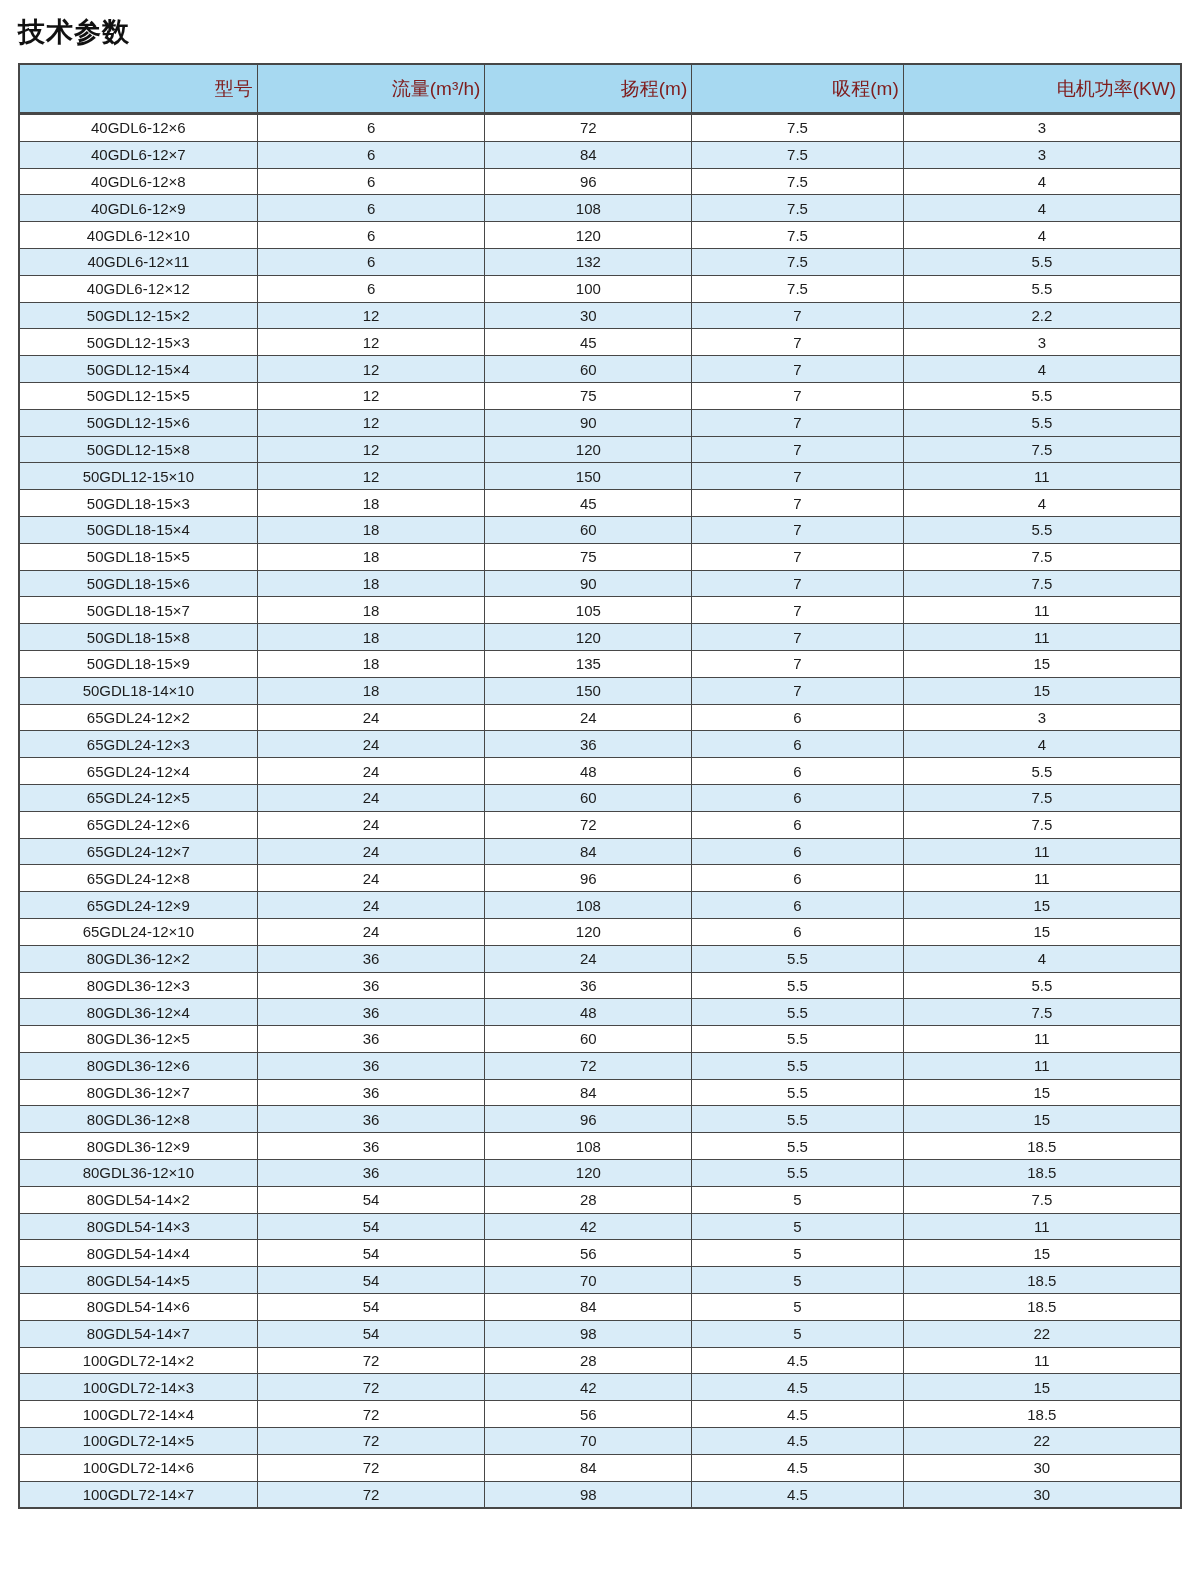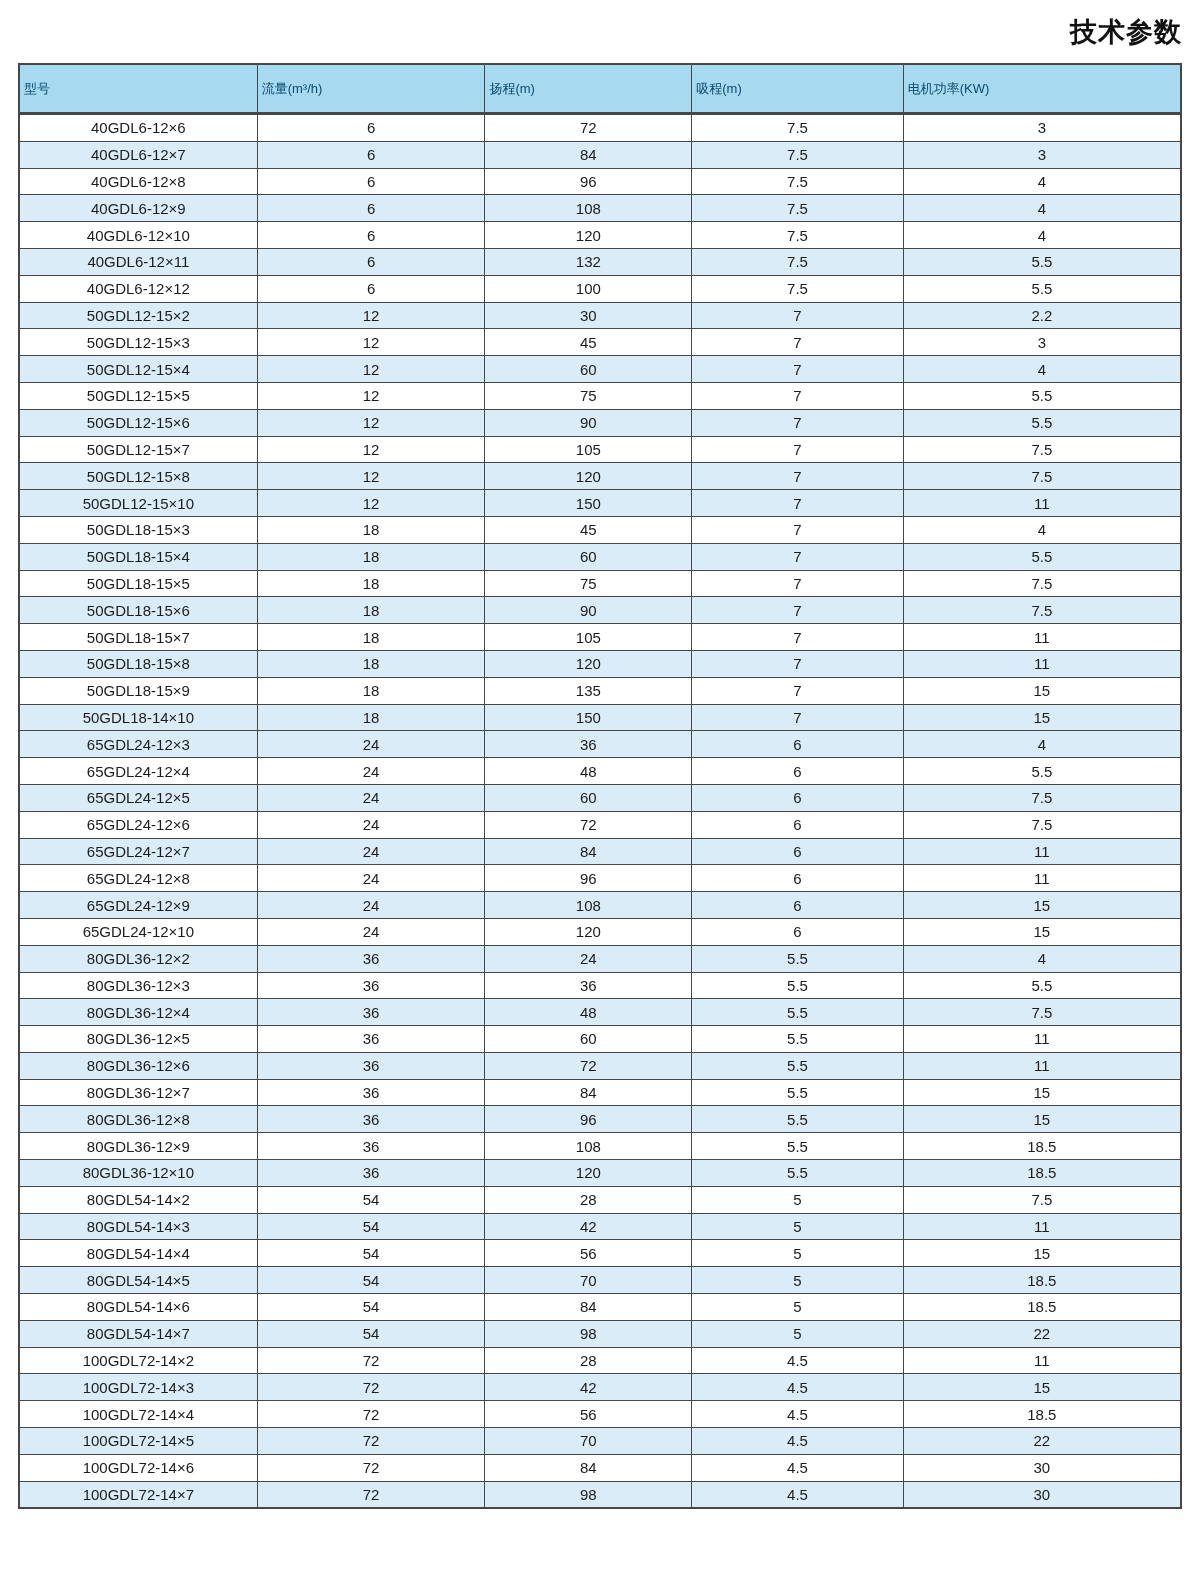--- a/index.html
+++ b/index.html
@@ -12,40 +12,39 @@
     width: 1200px;
     box-sizing: border-box;
     padding: 10px 18px 20px 18px;
   }
   .page-title {
     font-size: 27px;
     font-weight: bold;
     color: #111111;
     margin: 4px 0 13px 0;
     letter-spacing: 1px;
-    text-align: right;
   }
   table.spec-table {
     width: 100%;
     border-collapse: collapse;
     table-layout: fixed;
     border: 2px solid #474747;
   }
   table.spec-table col.c-model   { width: 20.5%; }
   table.spec-table col.c-flow    { width: 19.6%; }
   table.spec-table col.c-head    { width: 17.8%; }
   table.spec-table col.c-suction { width: 18.2%; }
   table.spec-table col.c-power   { width: 23.9%; }
   table.spec-table th {
     background: #a7d9f1;
     height: 47px;
-    font-size: 13px;
+    font-size: 19px;
     font-weight: normal;
-    color: #0c4a6e;
-    text-align: left;
+    color: #7f1d1d;
+    text-align: right;
     vertical-align: middle;
     border: 1px solid #474747;
     border-bottom: 3px solid #474747;
     padding: 0 4px;
   }
   table.spec-table td {
     height: 25.8px;
     font-size: 15px;
     color: #1c1c1c;
     text-align: center;
@@ -161,96 +160,96 @@
           <td>7</td>
           <td>5.5</td>
         </tr>
         <tr class="alt">
           <td>50GDL12-15×6</td>
           <td>12</td>
           <td>90</td>
           <td>7</td>
           <td>5.5</td>
         </tr>
-        <tr>
-          <td>50GDL12-15×7</td>
-          <td>12</td>
+        <tr class="alt">
+          <td>50GDL12-15×8</td>
+          <td>12</td>
+          <td>120</td>
+          <td>7</td>
+          <td>7.5</td>
+        </tr>
+        <tr class="alt">
+          <td>50GDL12-15×10</td>
+          <td>12</td>
+          <td>150</td>
+          <td>7</td>
+          <td>11</td>
+        </tr>
+        <tr>
+          <td>50GDL18-15×3</td>
+          <td>18</td>
+          <td>45</td>
+          <td>7</td>
+          <td>4</td>
+        </tr>
+        <tr class="alt">
+          <td>50GDL18-15×4</td>
+          <td>18</td>
+          <td>60</td>
+          <td>7</td>
+          <td>5.5</td>
+        </tr>
+        <tr>
+          <td>50GDL18-15×5</td>
+          <td>18</td>
+          <td>75</td>
+          <td>7</td>
+          <td>7.5</td>
+        </tr>
+        <tr class="alt">
+          <td>50GDL18-15×6</td>
+          <td>18</td>
+          <td>90</td>
+          <td>7</td>
+          <td>7.5</td>
+        </tr>
+        <tr>
+          <td>50GDL18-15×7</td>
+          <td>18</td>
           <td>105</td>
           <td>7</td>
-          <td>7.5</td>
-        </tr>
-        <tr class="alt">
-          <td>50GDL12-15×8</td>
-          <td>12</td>
+          <td>11</td>
+        </tr>
+        <tr class="alt">
+          <td>50GDL18-15×8</td>
+          <td>18</td>
           <td>120</td>
           <td>7</td>
-          <td>7.5</td>
-        </tr>
-        <tr class="alt">
-          <td>50GDL12-15×10</td>
-          <td>12</td>
+          <td>11</td>
+        </tr>
+        <tr>
+          <td>50GDL18-15×9</td>
+          <td>18</td>
+          <td>135</td>
+          <td>7</td>
+          <td>15</td>
+        </tr>
+        <tr class="alt">
+          <td>50GDL18-14×10</td>
+          <td>18</td>
           <td>150</td>
           <td>7</td>
-          <td>11</td>
-        </tr>
-        <tr>
-          <td>50GDL18-15×3</td>
-          <td>18</td>
-          <td>45</td>
-          <td>7</td>
-          <td>4</td>
-        </tr>
-        <tr class="alt">
-          <td>50GDL18-15×4</td>
-          <td>18</td>
-          <td>60</td>
-          <td>7</td>
-          <td>5.5</td>
-        </tr>
-        <tr>
-          <td>50GDL18-15×5</td>
-          <td>18</td>
-          <td>75</td>
-          <td>7</td>
-          <td>7.5</td>
-        </tr>
-        <tr class="alt">
-          <td>50GDL18-15×6</td>
-          <td>18</td>
-          <td>90</td>
-          <td>7</td>
-          <td>7.5</td>
-        </tr>
-        <tr>
-          <td>50GDL18-15×7</td>
-          <td>18</td>
-          <td>105</td>
-          <td>7</td>
-          <td>11</td>
-        </tr>
-        <tr class="alt">
-          <td>50GDL18-15×8</td>
-          <td>18</td>
-          <td>120</td>
-          <td>7</td>
-          <td>11</td>
-        </tr>
-        <tr>
-          <td>50GDL18-15×9</td>
-          <td>18</td>
-          <td>135</td>
-          <td>7</td>
-          <td>15</td>
-        </tr>
-        <tr class="alt">
-          <td>50GDL18-14×10</td>
-          <td>18</td>
-          <td>150</td>
-          <td>7</td>
-          <td>15</td>
+          <td>15</td>
+        </tr>
+        <tr>
+          <td>65GDL24-12×2</td>
+          <td>24</td>
+          <td>24</td>
+          <td>6</td>
+          <td>3</td>
         </tr>
         <tr class="alt">
           <td>65GDL24-12×3</td>
           <td>24</td>
           <td>36</td>
           <td>6</td>
           <td>4</td>
         </tr>
         <tr>
           <td>65GDL24-12×4</td>

